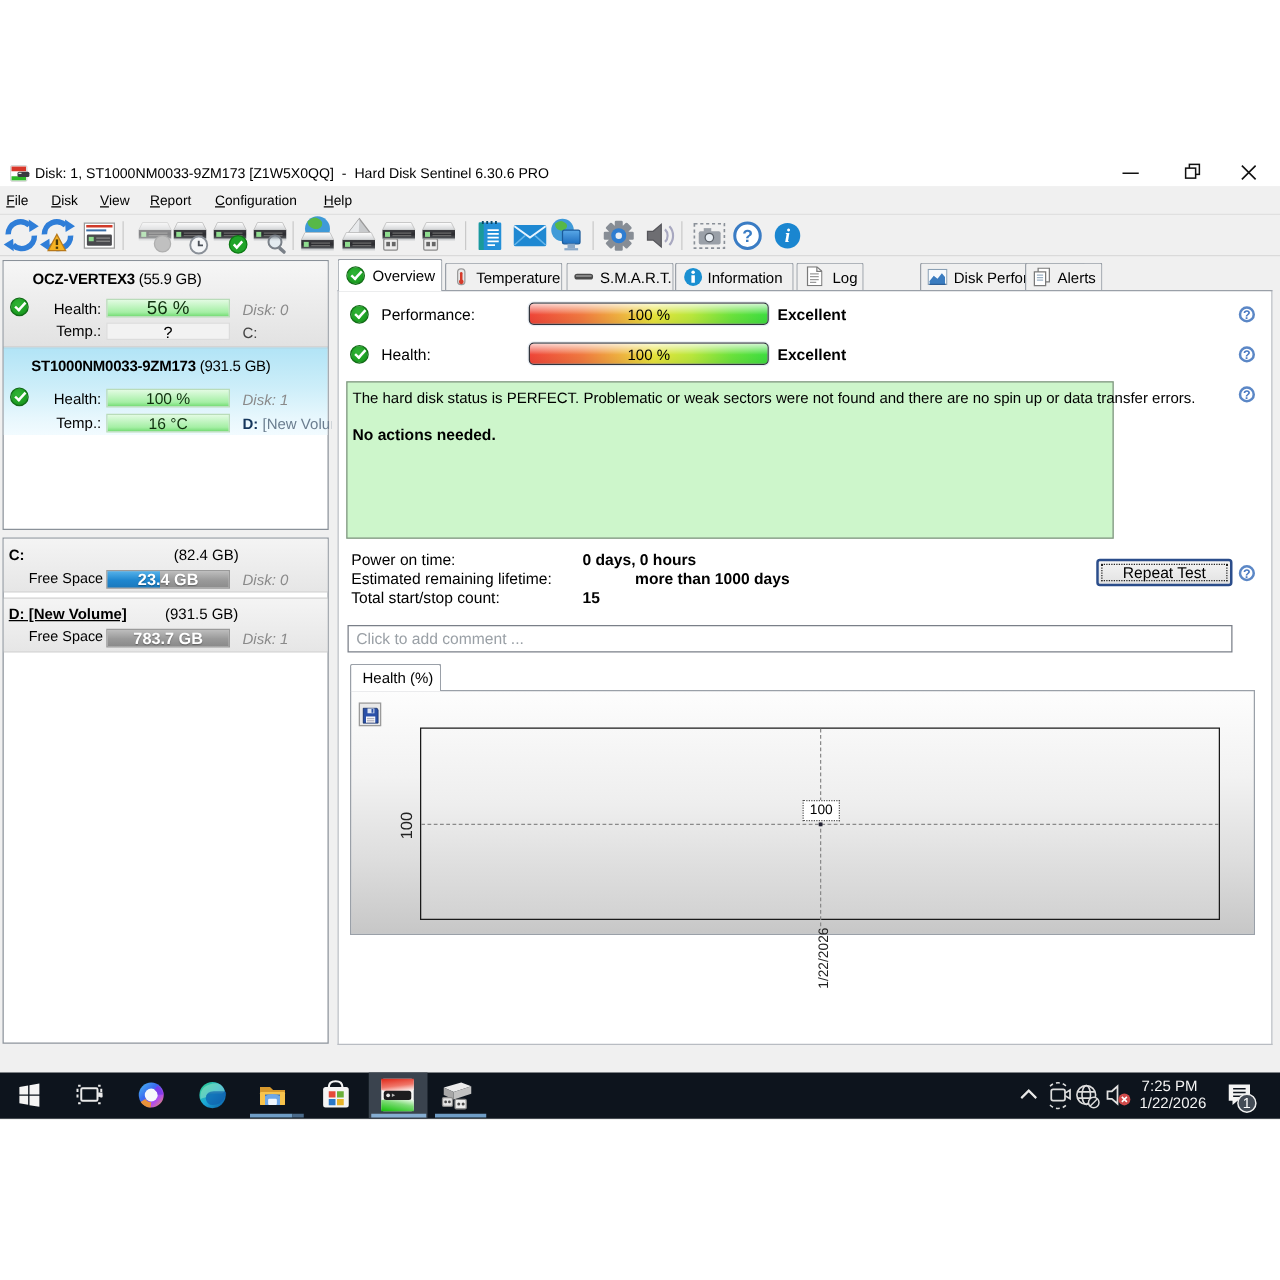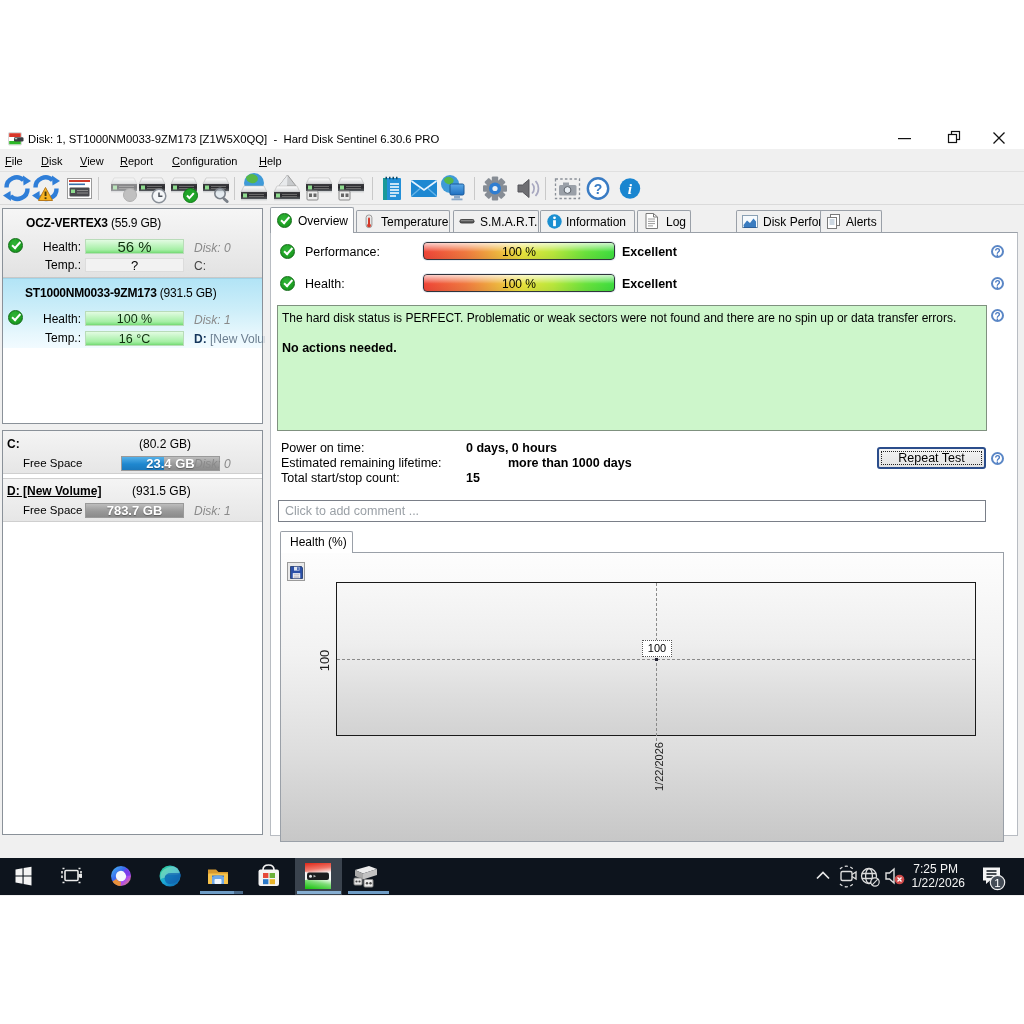--- a/index.html
+++ b/index.html
@@ -194,23 +194,23 @@
       <div class="abs" style="left:0px;top:52px;width:78px;text-align:right;font-size:12px;">Temp.:</div>
       <div class="bar gbar" style="left:82px;top:52px;width:99px;height:15px;font-size:12.5px;line-height:14px;color:#10300f;">16 °C</div>
       <div class="abs" style="left:191px;top:53px;font-size:12px;white-space:nowrap;overflow:hidden;width:71px;"><span class="b" style="color:#15365c;">D:</span> <span style="color:#6b7e90;">[New Volum</span></div>
     </div>
   </div>
 
   <div class="abs" style="left:2px;top:302px;width:261px;height:405px;background:#ffffff;border:1px solid #8a9199;box-sizing:border-box;">
 
     <div class="abs" style="left:0;top:0;width:259px;height:42px;background:linear-gradient(180deg,#f4f4f4,#e6e6e6);border-bottom:1px solid #cfcfcf;">
       <div class="abs b" style="left:4px;top:6px;font-size:12px;">C:</div>
-      <div class="abs" style="left:136px;top:6px;font-size:12px;">(80.2 GB)</div>
+      <div class="abs" style="left:136px;top:6px;font-size:12px;">(82.4 GB)</div>
       <div class="abs" style="left:20px;top:26px;font-size:11.5px;">Free Space</div>
-      <div class="abs" style="left:82px;top:25px;width:99px;height:15px;background:linear-gradient(180deg,#bdbdbd,#9a9a9a 55%,#8c8c8c);border:1px solid #9a9a9a;box-sizing:border-box;margin-left:36px;">
+      <div class="abs" style="left:82px;top:25px;width:99px;height:15px;background:linear-gradient(180deg,#bdbdbd,#9a9a9a 55%,#8c8c8c);border:1px solid #9a9a9a;box-sizing:border-box;">
         <div class="abs" style="left:0;top:0;width:42px;height:13px;background:linear-gradient(180deg,#55b1e9,#1f87cf 55%,#1a79bd);"></div>
         <div class="abs b" style="left:0;top:0;width:97px;text-align:center;color:#fff;font-size:13px;line-height:13px;text-shadow:0 1px 1px rgba(0,0,0,.35);">23.4 GB</div>
       </div>
       <div class="abs it" style="left:191px;top:26px;font-size:12px;">Disk: 0</div>
     </div>
 
     <div class="abs" style="left:0;top:47px;width:259px;height:42px;background:linear-gradient(180deg,#f4f4f4,#e6e6e6);border-top:1px solid #cfcfcf;border-bottom:1px solid #cfcfcf;">
       <div class="abs b" style="left:4px;top:5px;font-size:12px;text-decoration:underline;">D: [New Volume]</div>
       <div class="abs" style="left:129px;top:5px;font-size:12px;">(931.5 GB)</div>
       <div class="abs" style="left:20px;top:25px;font-size:11.5px;">Free Space</div>
@@ -291,21 +291,21 @@
     <div class="abs checkicon" style="left:280px;top:148px;"></div>
     <div class="abs" style="left:305px;top:149px;font-size:12.5px;">Health:</div>
     <div class="abs" style="left:423px;top:146px;width:192px;height:18px;border:1px solid #30343c;border-radius:4px;box-sizing:border-box;box-shadow:0 0 0 1px #e8eef4;
          background:linear-gradient(90deg,#ef4538 0%,#f0793f 22%,#eeb93f 40%,#e8e33c 52%,#b9e73c 68%,#6ae23c 85%,#3ddd3f 100%);">
       <div class="abs" style="left:0;top:0;width:100%;height:100%;border-radius:3px;background:linear-gradient(180deg,rgba(255,255,255,.75) 0%,rgba(255,255,255,.25) 38%,rgba(255,255,255,0) 55%,rgba(0,0,0,.05) 100%);"></div>
       <div class="abs" style="left:0;top:2px;width:100%;text-align:center;font-size:12px;">100 %</div>
     </div>
     <div class="abs b" style="left:622px;top:149px;font-size:12.5px;">Excellent</div>
     <div class="qm" style="left:991px;top:149px;"><span>?</span></div>
 
-    <div class="abs" style="left:277px;top:177px;width:710px;height:126px;background:#cdf6cb;border:1px solid #7f917f;box-sizing:border-box;">
+    <div class="abs" style="left:277px;top:177px;width:614px;height:126px;background:#cdf6cb;border:1px solid #7f917f;box-sizing:border-box;">
       <div class="abs" style="left:4px;top:5px;width:706px;font-size:12px;white-space:nowrap;">The hard disk status is PERFECT. Problematic or weak sectors were not found and there are no spin up or data transfer errors.</div>
       <div class="abs b" style="left:4px;top:35px;font-size:12.5px;">No actions needed.</div>
     </div>
     <div class="qm" style="left:991px;top:181px;"><span>?</span></div>
 
     <div class="abs" style="left:281px;top:313px;font-size:12.5px;">Power on time:</div>
     <div class="abs b" style="left:466px;top:313px;font-size:12.5px;">0 days, 0 hours</div>
     <div class="abs" style="left:281px;top:328px;font-size:12.5px;">Estimated remaining lifetime:</div>
     <div class="abs b" style="left:464px;top:328px;font-size:12.5px;padding-left:44px;">more than 1000 days</div>
     <div class="abs" style="left:281px;top:343px;font-size:12.5px;">Total start/stop count:</div>
@@ -317,21 +317,21 @@
     </div>
     <div class="qm" style="left:991px;top:324px;"><span>?</span></div>
 
     <div class="abs" style="left:278px;top:372px;width:708px;height:22px;border:1px solid #7a7f88;box-sizing:border-box;background:#fff;">
       <div class="abs" style="left:6px;top:3px;color:#9aa0a6;font-size:12.5px;">Click to add comment ...</div>
     </div>
 
     <div class="tab active" style="left:280px;top:403px;width:73px;height:22px;z-index:2;">
       <span class="abs" style="left:9px;top:3px;">Health (%)</span>
     </div>
-    <div class="abs" style="left:280px;top:424px;width:724px;height:290px;border:1px solid #9aa0a8;box-sizing:border-box;background:linear-gradient(180deg,#fdfdfd 0%,#f2f2f2 35%,#ddd 70%,#c7c7c7 100%);">
+    <div class="abs" style="left:280px;top:424px;width:724px;height:196px;border:1px solid #9aa0a8;box-sizing:border-box;background:linear-gradient(180deg,#fdfdfd 0%,#f2f2f2 35%,#ddd 70%,#c7c7c7 100%);">
 
       <div class="abs" style="left:6px;top:9px;width:18px;height:19px;border:1px solid #9a9a9a;background:#e9e9e9;box-sizing:border-box;">
         <svg width="13" height="13" style="position:absolute;left:1.5px;top:2.5px;" viewBox="0 0 13 13">
           <path d="M0.5 0.5 h11 L12.5 2 V12.5 H0.5 z" fill="#2b50a8" stroke="#1a3468" stroke-width="0.8"></path>
           <rect x="4" y="0.8" width="5.5" height="3.8" fill="#dfe6f2"></rect>
           <rect x="7.2" y="1.2" width="1.5" height="3" fill="#2b50a8"></rect>
           <rect x="2.8" y="7.2" width="7.4" height="5" fill="#fff"></rect>
           <path d="M3.5 8.7h6M3.5 10.2h6M3.5 11.7h6" stroke="#99a" stroke-width="0.7"></path>
         </svg>
       </div>

